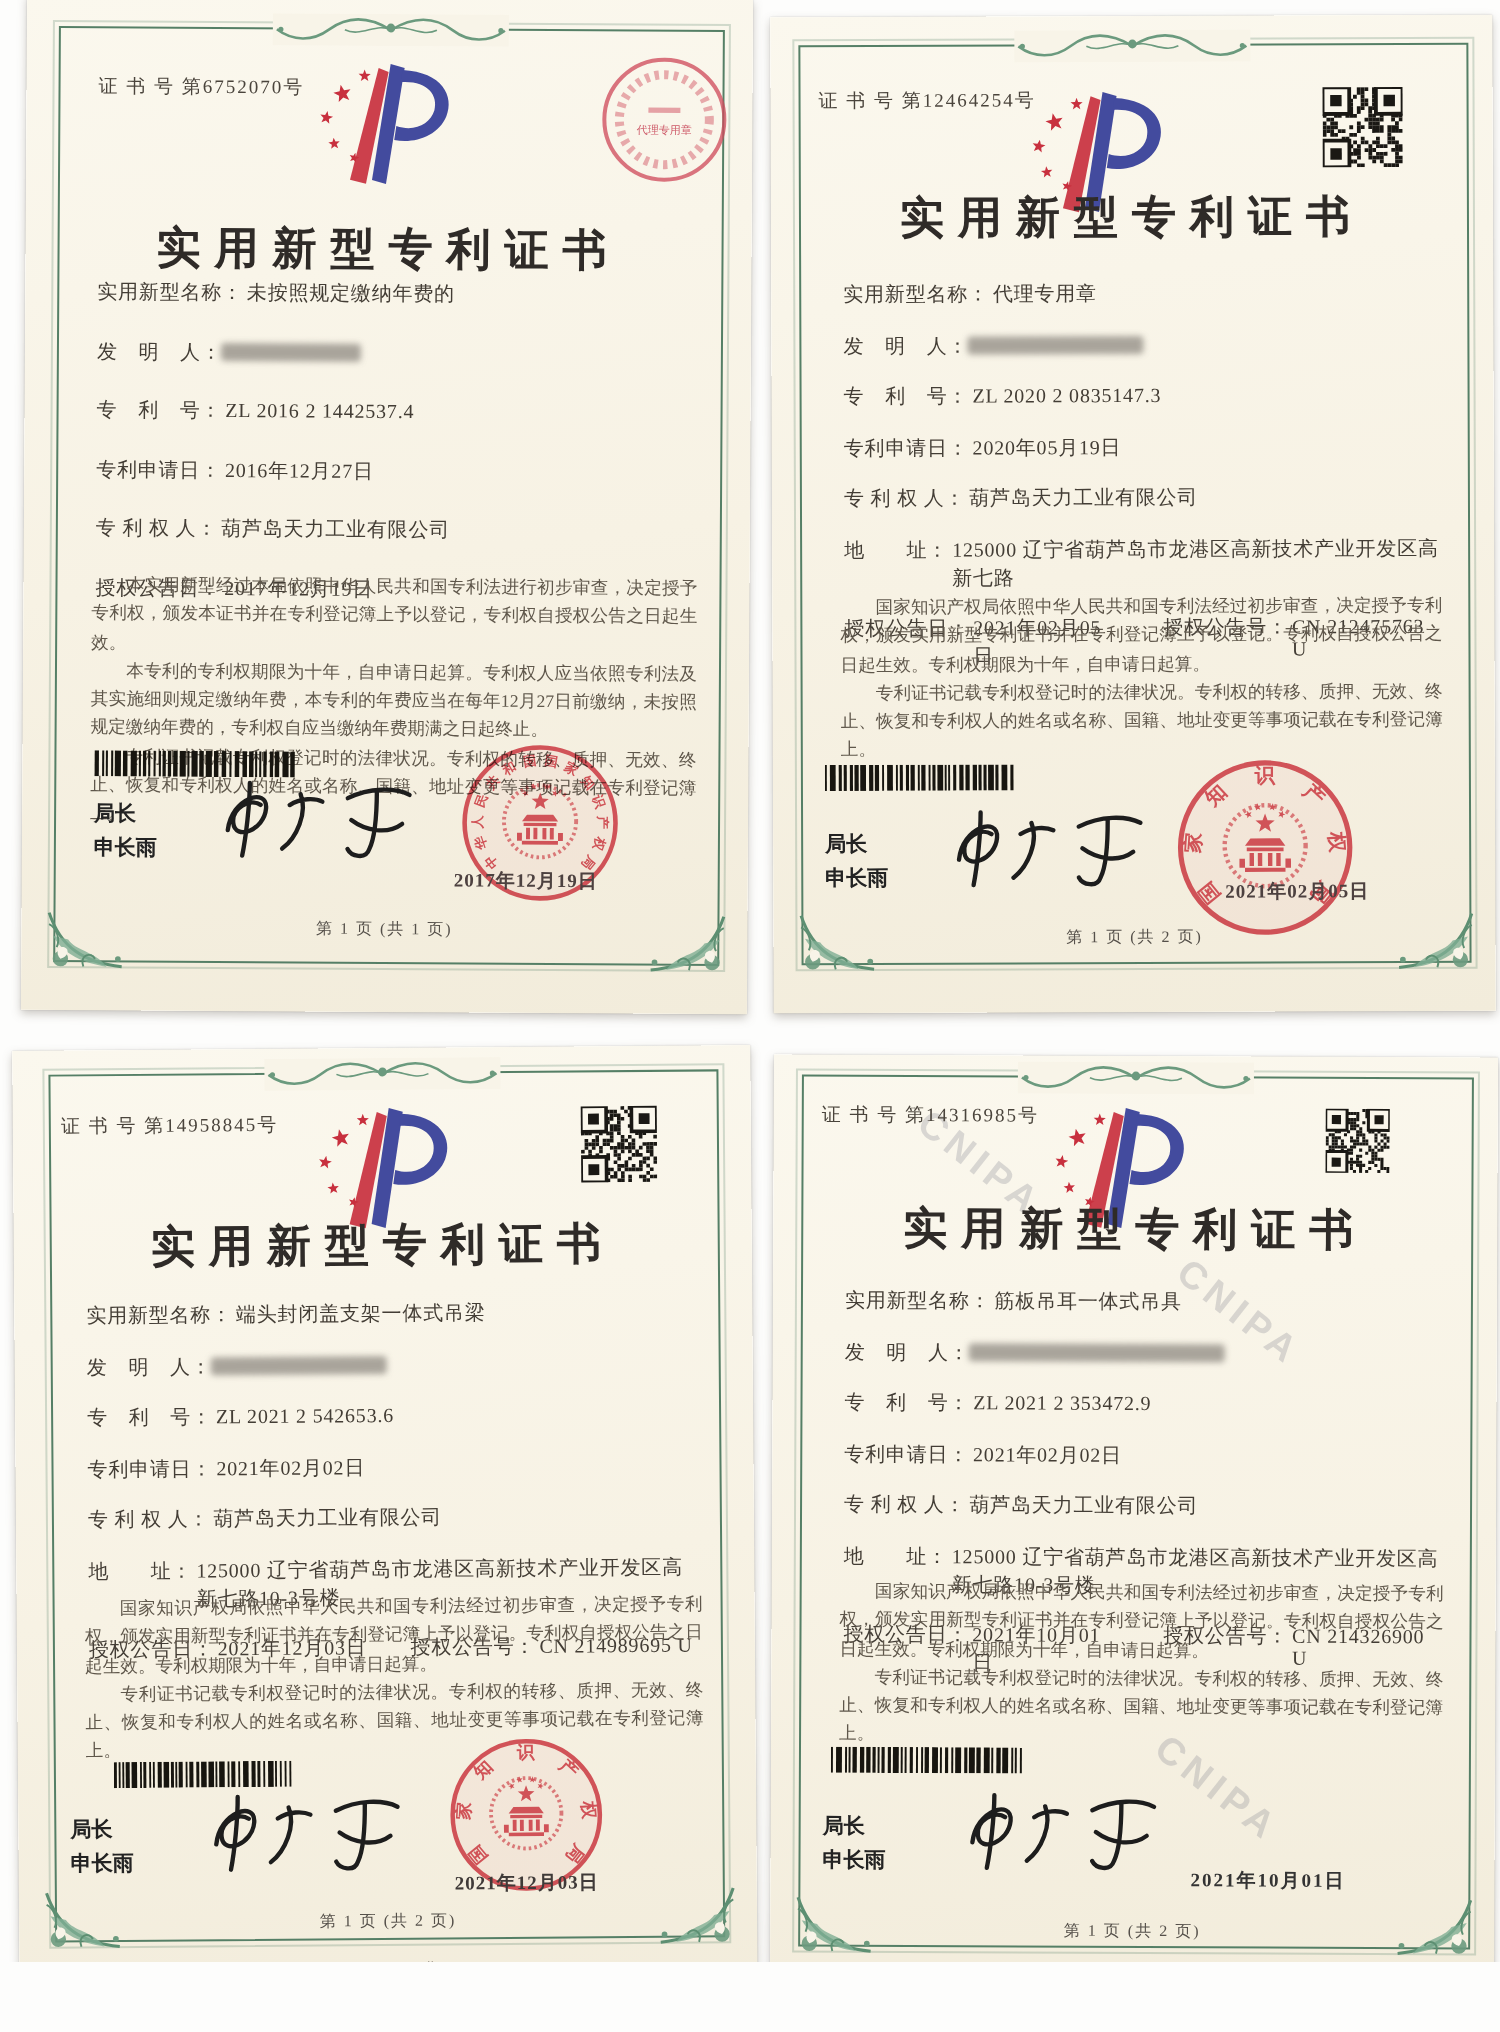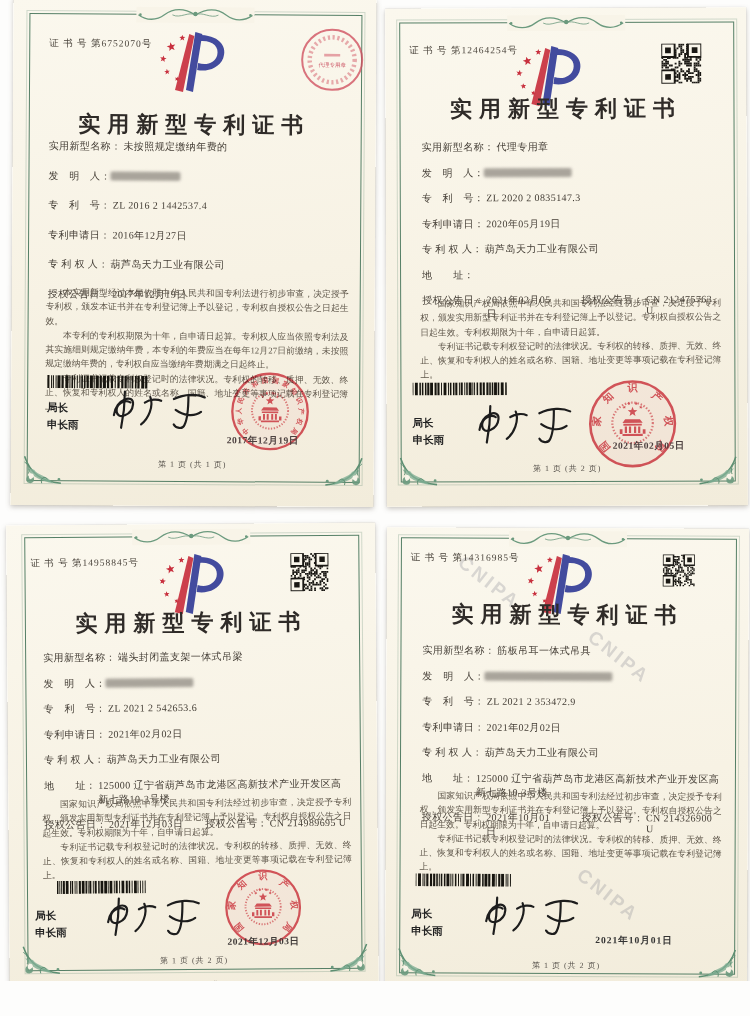--- a/index.html
+++ b/index.html
@@ -450,20 +450,21 @@
       <div class="row">
           <span class="lab">专利申请日：</span>
           <span class="val">2020年05月19日</span>
         </div>
       <div class="row">
           <span class="lab">专 利 权 人：</span>
           <span class="val">葫芦岛天力工业有限公司</span>
         </div>
       <div class="row">
           <span class="lab">地　　址：</span>
+          <span class="val">125000 辽宁省葫芦岛市龙港区高新技术产业开发区高新七路</span>
         </div>
       <div class="row">
           <span class="lab">授权公告日：</span>
           <span class="val">2021年02月05日</span>
           <span class="lab g2">授权公告号：</span>
           <span class="val">CN 212475763 U</span>
         </div>
     </div>
     <div class="paras">
       <p>国家知识产权局依照中华人民共和国专利法经过初步审查，决定授予专利权，颁发实用新型专利证书并在专利登记簿上予以登记。专利权自授权公告之日起生效。专利权期限为十年，自申请日起算。</p>

